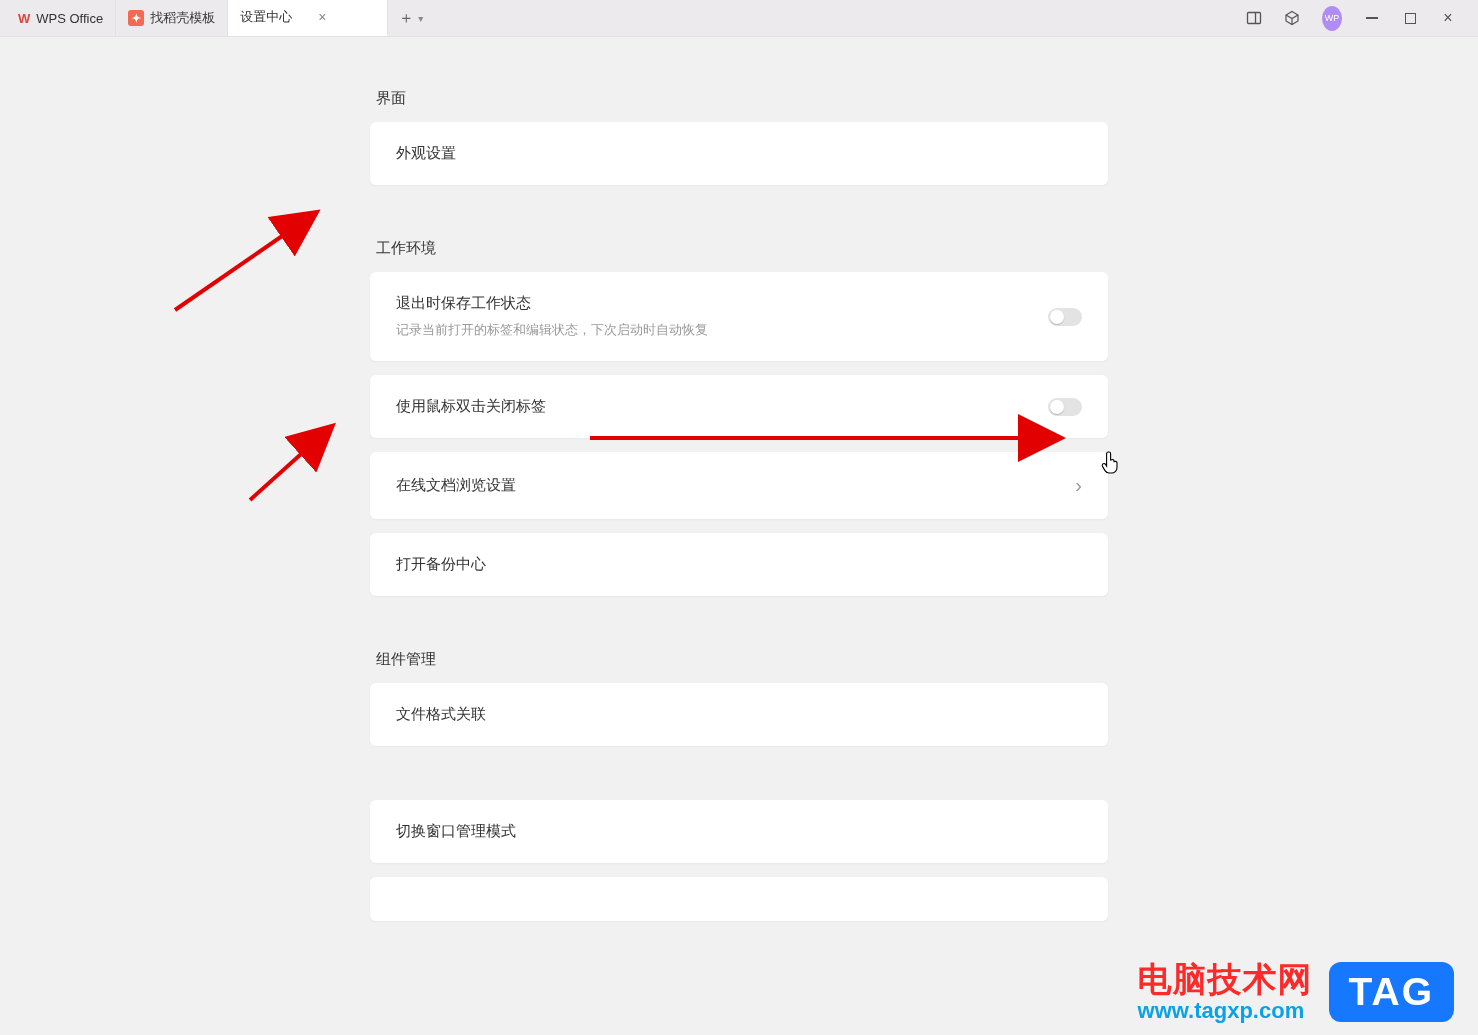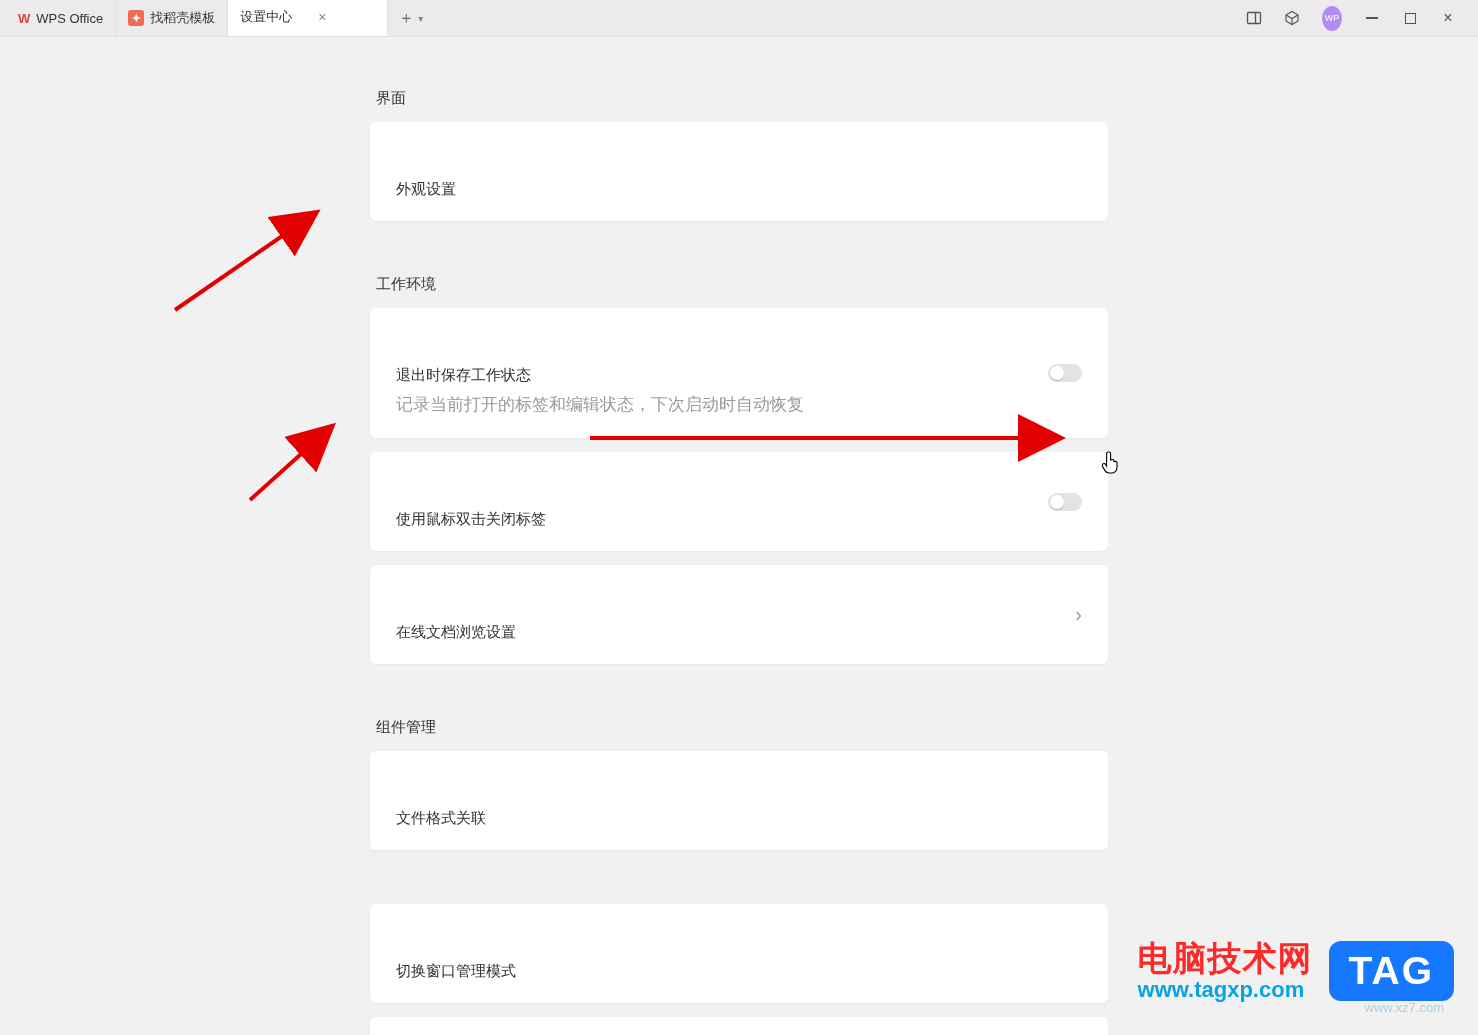--- a/index.html
+++ b/index.html
@@ -133,24 +133,23 @@
     box-sizing: border-box;
   }
   .card .texts {
     display: flex;
     flex-direction: column;
     gap: 8px;
   }
   .card .title {
     font-size: 15px;
     color: #333;
-    margin-top: 36px;
   }
   .card .desc {
-    font-size: 17px;
+    font-size: 13px;
     color: #9a9a9a;
   }
   .toggle {
     width: 34px;
     height: 18px;
     border-radius: 9px;
     background: #e3e3e4;
     position: relative;
   }
   .toggle::after {
@@ -185,21 +184,21 @@
   
   .overlay {
     position: absolute;
     pointer-events: none;
   }
 
   
   .wm {
     position: absolute;
     right: 24px;
-    bottom: 33px;
+    bottom: 12px;
     display: flex;
     align-items: center;
     gap: 16px;
   }
   .wm-left {
     display: flex;
     flex-direction: column;
     align-items: flex-start;
     line-height: 1.1;
   }
@@ -316,20 +315,25 @@
       <div class="toggle"></div>
     </div>
 
     <div class="card">
       <div class="texts">
         <span class="title">在线文档浏览设置</span>
       </div>
       <span class="chevron">›</span>
     </div>
 
+    <div class="card">
+      <div class="texts">
+        <span class="title">打开备份中心</span>
+      </div>
+    </div>
 
     <div class="sec-gap"></div>
 
     <div class="section-title">组件管理</div>
     <div class="card">
       <div class="texts">
         <span class="title">文件格式关联</span>
       </div>
     </div>
 

